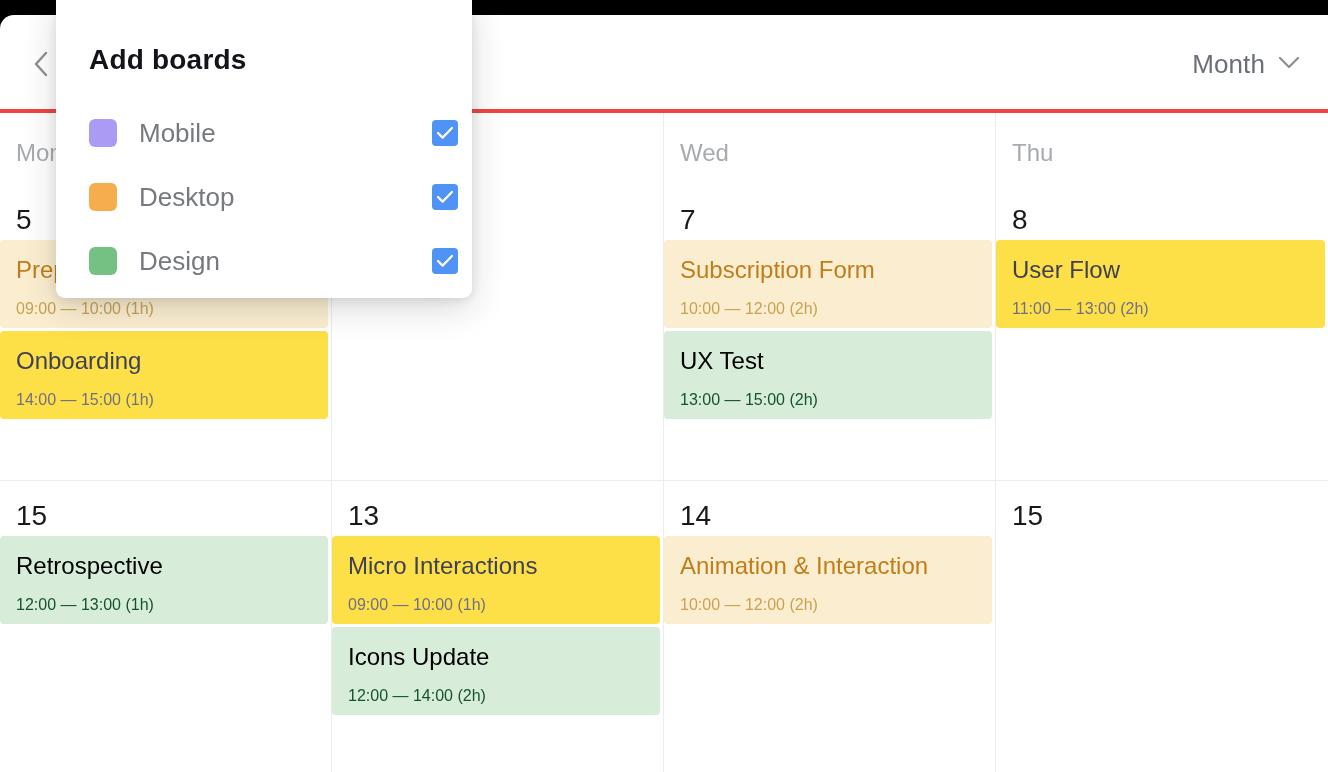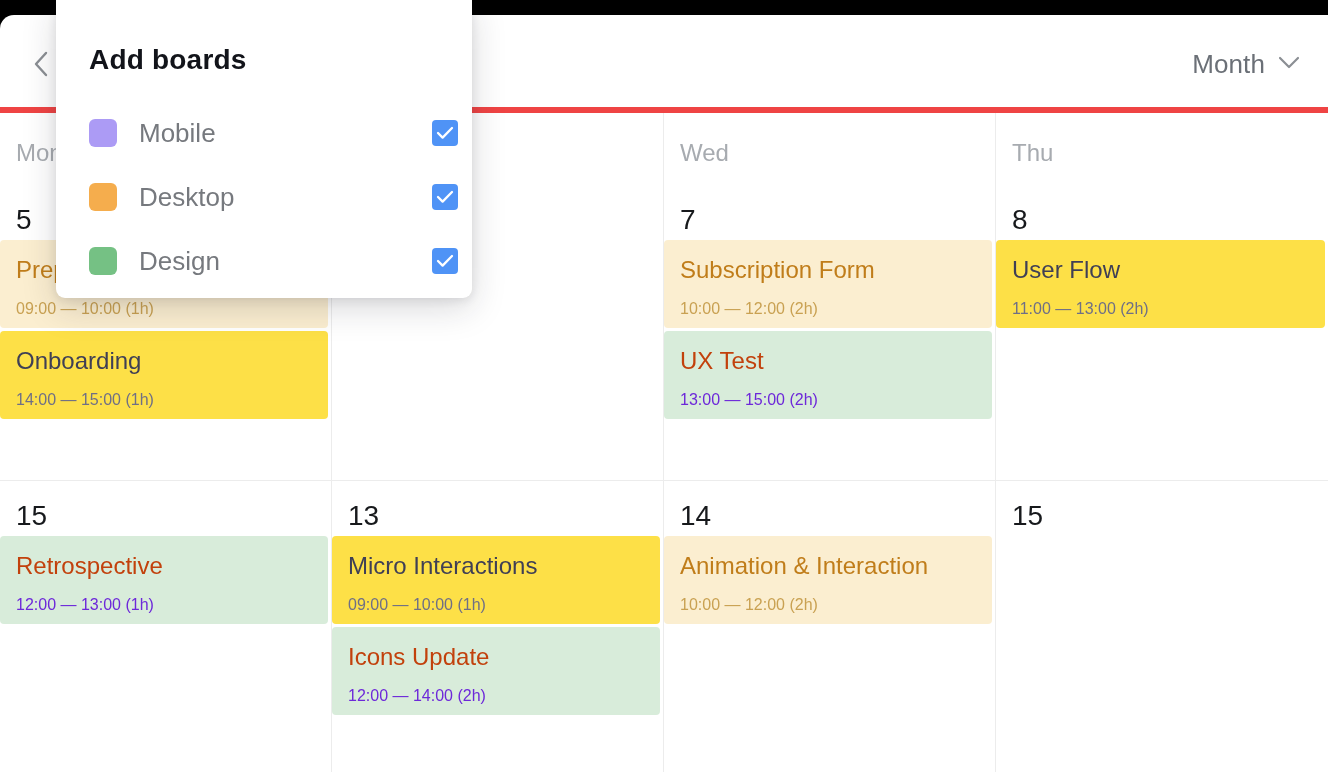--- a/index.html
+++ b/index.html
@@ -21,21 +21,21 @@
     left: 0; top: 15px;
     width: 1328px; height: 757px;
     background: #ffffff;
     border-top-left-radius: 14px;
     overflow: hidden;
   }
   
   #header {
     position: absolute;
     left: 0; top: 0; width: 1328px; height: 98px;
-    border-bottom: 6px solid #ef4444;
+    border-bottom: 4px solid #ef4444;
     background: #ffffff;
   }
   .nav-prev {
     position: absolute; left: 24px; top: 31px;
     width: 34px; height: 36px;
     display: flex; align-items: center; justify-content: center;
     cursor: pointer;
   }
   .nav-prev svg { display: block; }
   #view-switch {
@@ -104,22 +104,22 @@
     font-size: 16px;
     line-height: 22px;
   }
   .ev-mobile  { background: #fde047; }
   .ev-mobile  .etitle { color: #3f3f55; }
   .ev-mobile  .etime  { color: #6f6f86; }
   .ev-desktop { background: #fbeed0; }
   .ev-desktop .etitle { color: #c07d1a; }
   .ev-desktop .etime  { color: #c9a152; }
   .ev-design  { background: #d8ecda; }
-  .ev-design  .etitle { color: #c2410c; }
-  .ev-design  .etime  { color: #6d28d9; }
+  .ev-design  .etitle { color: #000000; }
+  .ev-design  .etime  { color: #14532d; }
   
   #popup {
     position: absolute;
     left: 56px; top: 0px;
     width: 416px; height: 298px;
     background: #ffffff;
     border-bottom-left-radius: 9px;
     border-bottom-right-radius: 9px;
     box-shadow: 0 10px 34px rgba(30,30,40,.17), 0 2px 10px rgba(30,30,40,.10);
     z-index: 40;

